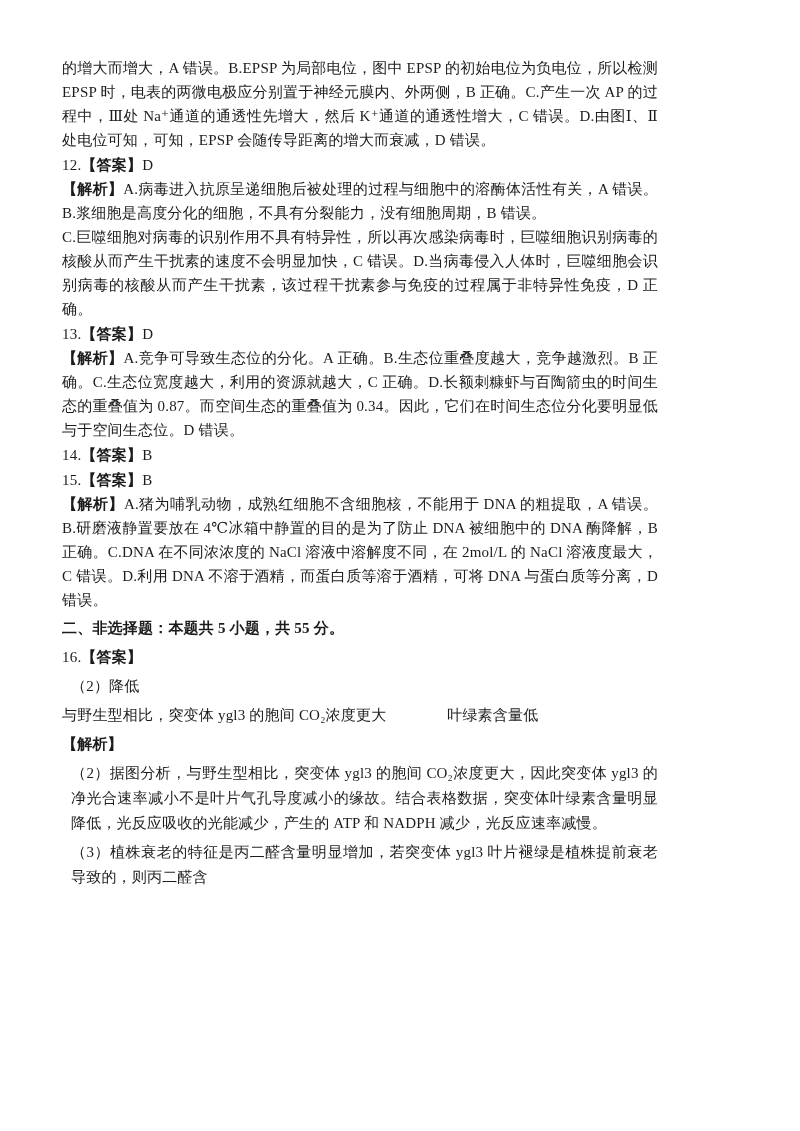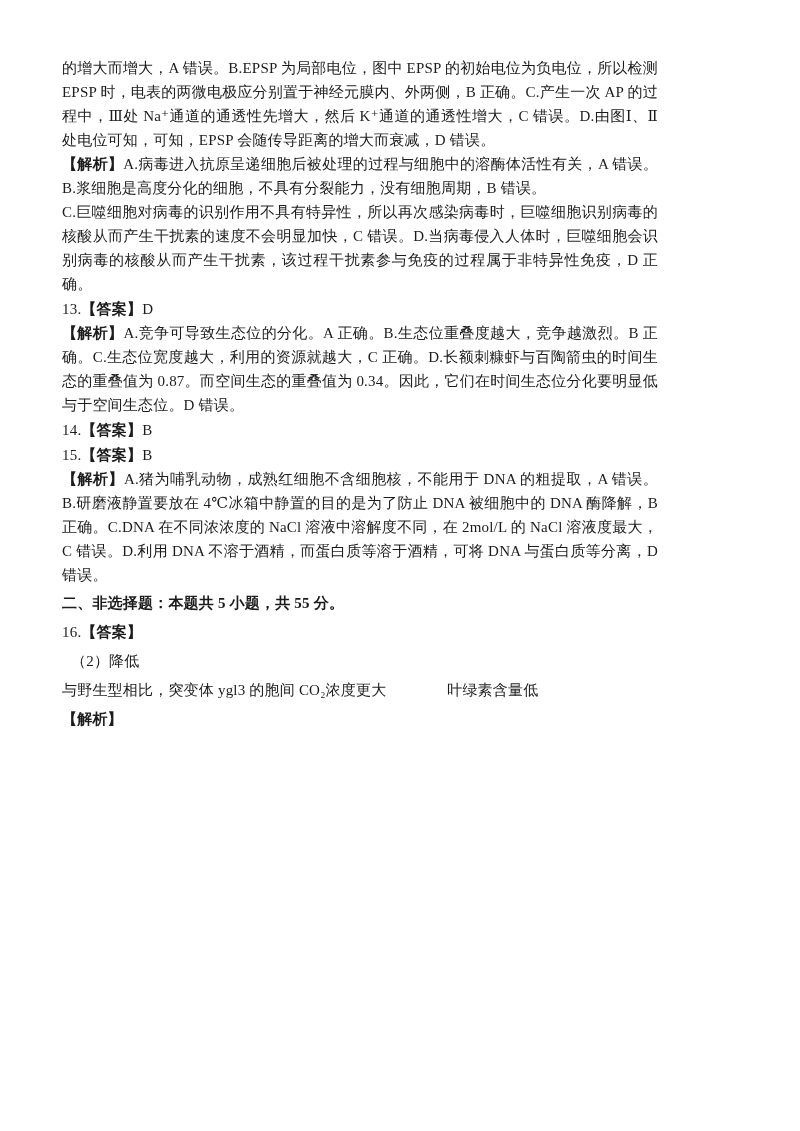--- a/index.html
+++ b/index.html
@@ -39,33 +39,36 @@
   .spaced { margin-top: 4px; }
   .q16-block p { line-height: 25px; }
 </style>
 </head>
 <body>
 
 <div class="page">
 
   <p>的增大而增大，A 错误。B.EPSP 为局部电位，图中 EPSP 的初始电位为负电位，所以检测 EPSP 时，电表的两微电极应分别置于神经元膜内、外两侧，B 正确。C.产生一次 AP 的过程中，Ⅲ处 Na⁺通道的通透性先增大，然后 K⁺通道的通透性增大，C 错误。D.由图Ⅰ、Ⅱ处电位可知，可知，EPSP 会随传导距离的增大而衰减，D 错误。</p>
 
+  <p class="ans-line"><span>12.</span><span class="bold">【答案】</span><span>D</span></p>
   <p><span class="bold">【解析】</span><span>A.病毒进入抗原呈递细胞后被处理的过程与细胞中的溶酶体活性有关，A 错误。B.浆细胞是高度分化的细胞，不具有分裂能力，没有细胞周期，B 错误。</span></p>
   <p><span>C.巨噬细胞对病毒的识别作用不具有特异性，所以再次感染病毒时，巨噬细胞识别病毒的核酸从而产生干扰素的速度不会明显加快，C 错误。D.当病毒侵入人体时，巨噬细胞会识别病毒的核酸从而产生干扰素，该过程干扰素参与免疫的过程属于非特异性免疫，D 正确。</span></p>
 
   <p class="ans-line"><span>13.</span><span class="bold">【答案】</span><span>D</span></p>
   <p><span class="bold">【解析】</span><span>A.竞争可导致生态位的分化。A 正确。B.生态位重叠度越大，竞争越激烈。B 正确。C.生态位宽度越大，利用的资源就越大，C 正确。D.长额刺糠虾与百陶箭虫的时间生态的重叠值为 0.87。而空间生态的重叠值为 0.34。因此，它们在时间生态位分化要明显低与于空间生态位。D 错误。</span></p>
 
   <p class="ans-line"><span>14.</span><span class="bold">【答案】</span><span>B</span></p>
 
   <p class="ans-line"><span>15.</span><span class="bold">【答案】</span><span>B</span></p>
   <p><span class="bold">【解析】</span><span>A.猪为哺乳动物，成熟红细胞不含细胞核，不能用于 DNA 的粗提取，A 错误。B.研磨液静置要放在 4℃冰箱中静置的目的是为了防止 DNA 被细胞中的 DNA 酶降解，B 正确。C.DNA 在不同浓浓度的 NaCl 溶液中溶解度不同，在 2mol/L 的 NaCl 溶液度最大，C 错误。D.利用 DNA 不溶于酒精，而蛋白质等溶于酒精，可将 DNA 与蛋白质等分离，D 错误。</span></p>
 
   <p class="section-heading">二、非选择题：本题共 5 小题，共 55 分。</p>
 
   <div class="q16-block">
     <p class="ans-line spaced"><span>16.</span><span class="bold">【答案】</span></p>
     <p class="indent spaced">（2）降低</p>
     <p class="spaced">与野生型相比，突变体 ygl3 的胞间 CO₂浓度更大　　　　叶绿素含量低</p>
     <p class="bold spaced">【解析】</p>
+    <p class="indent spaced">（2）据图分析，与野生型相比，突变体 ygl3 的胞间 CO₂浓度更大，因此突变体 ygl3 的净光合速率减小不是叶片气孔导度减小的缘故。结合表格数据，突变体叶绿素含量明显降低，光反应吸收的光能减少，产生的 ATP 和 NADPH 减少，光反应速率减慢。</p>
+    <p class="indent spaced">（3）植株衰老的特征是丙二醛含量明显增加，若突变体 ygl3 叶片褪绿是植株提前衰老导致的，则丙二醛含</p>
   </div>
 
 </div>
 
 </body></html>

